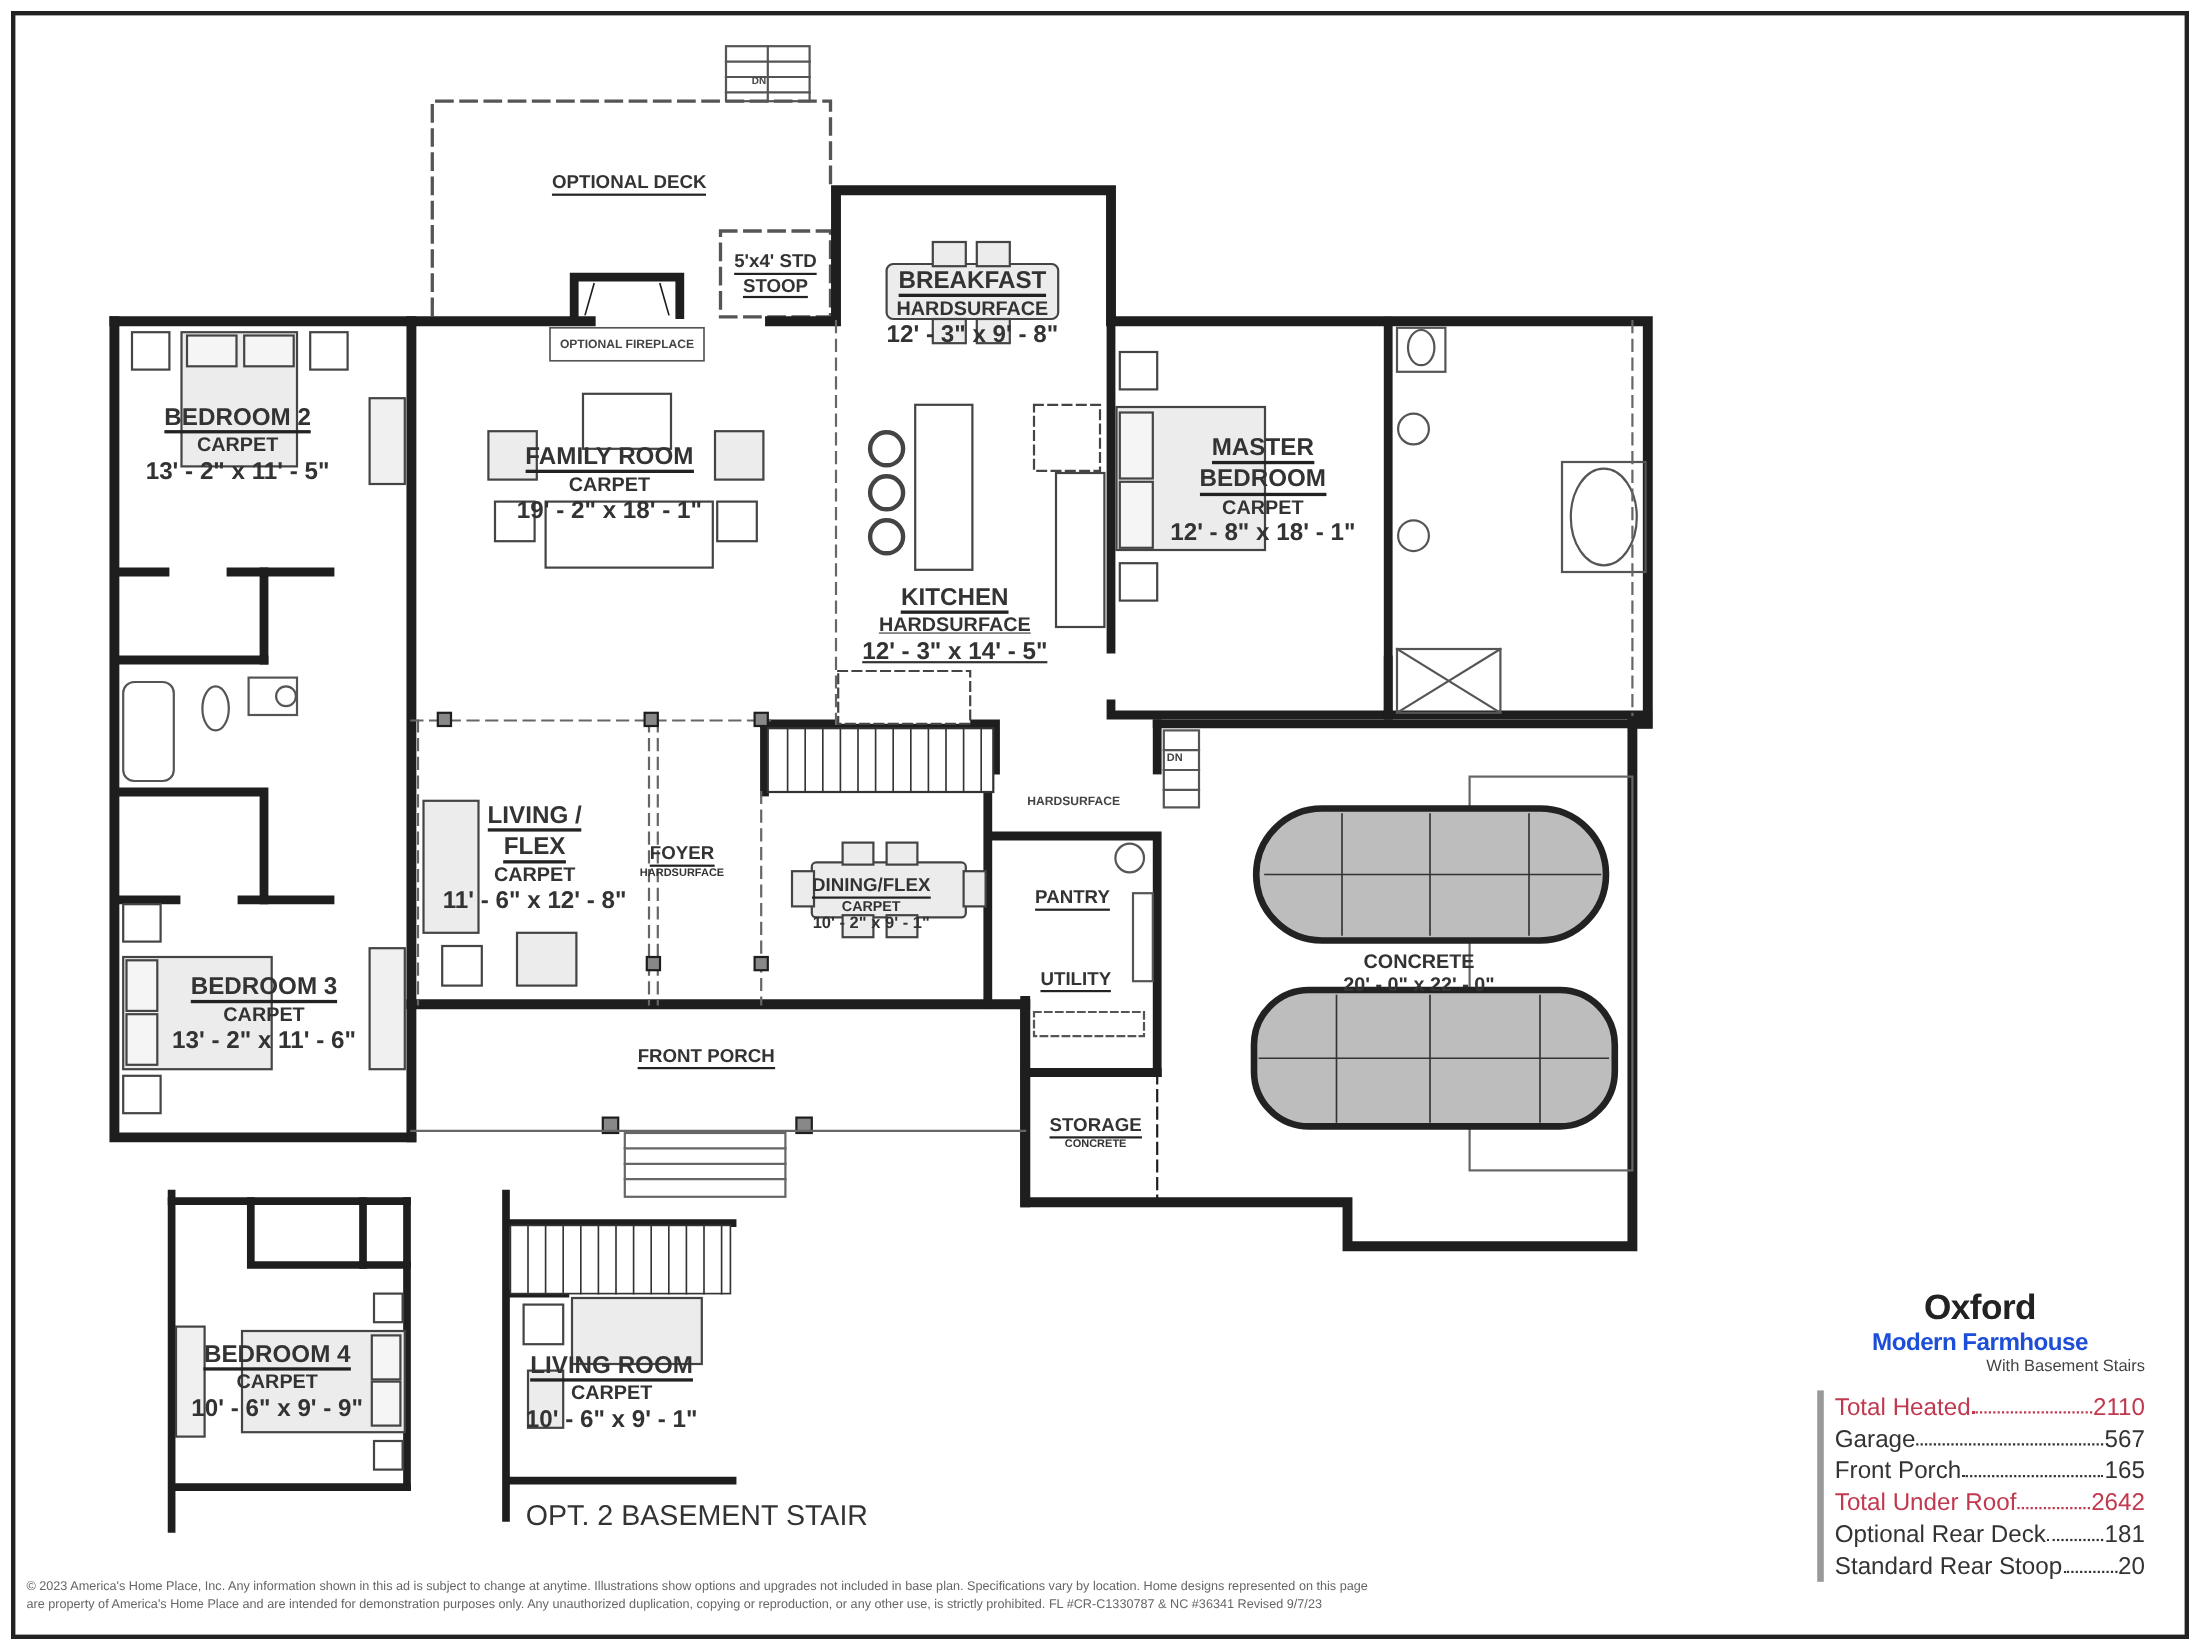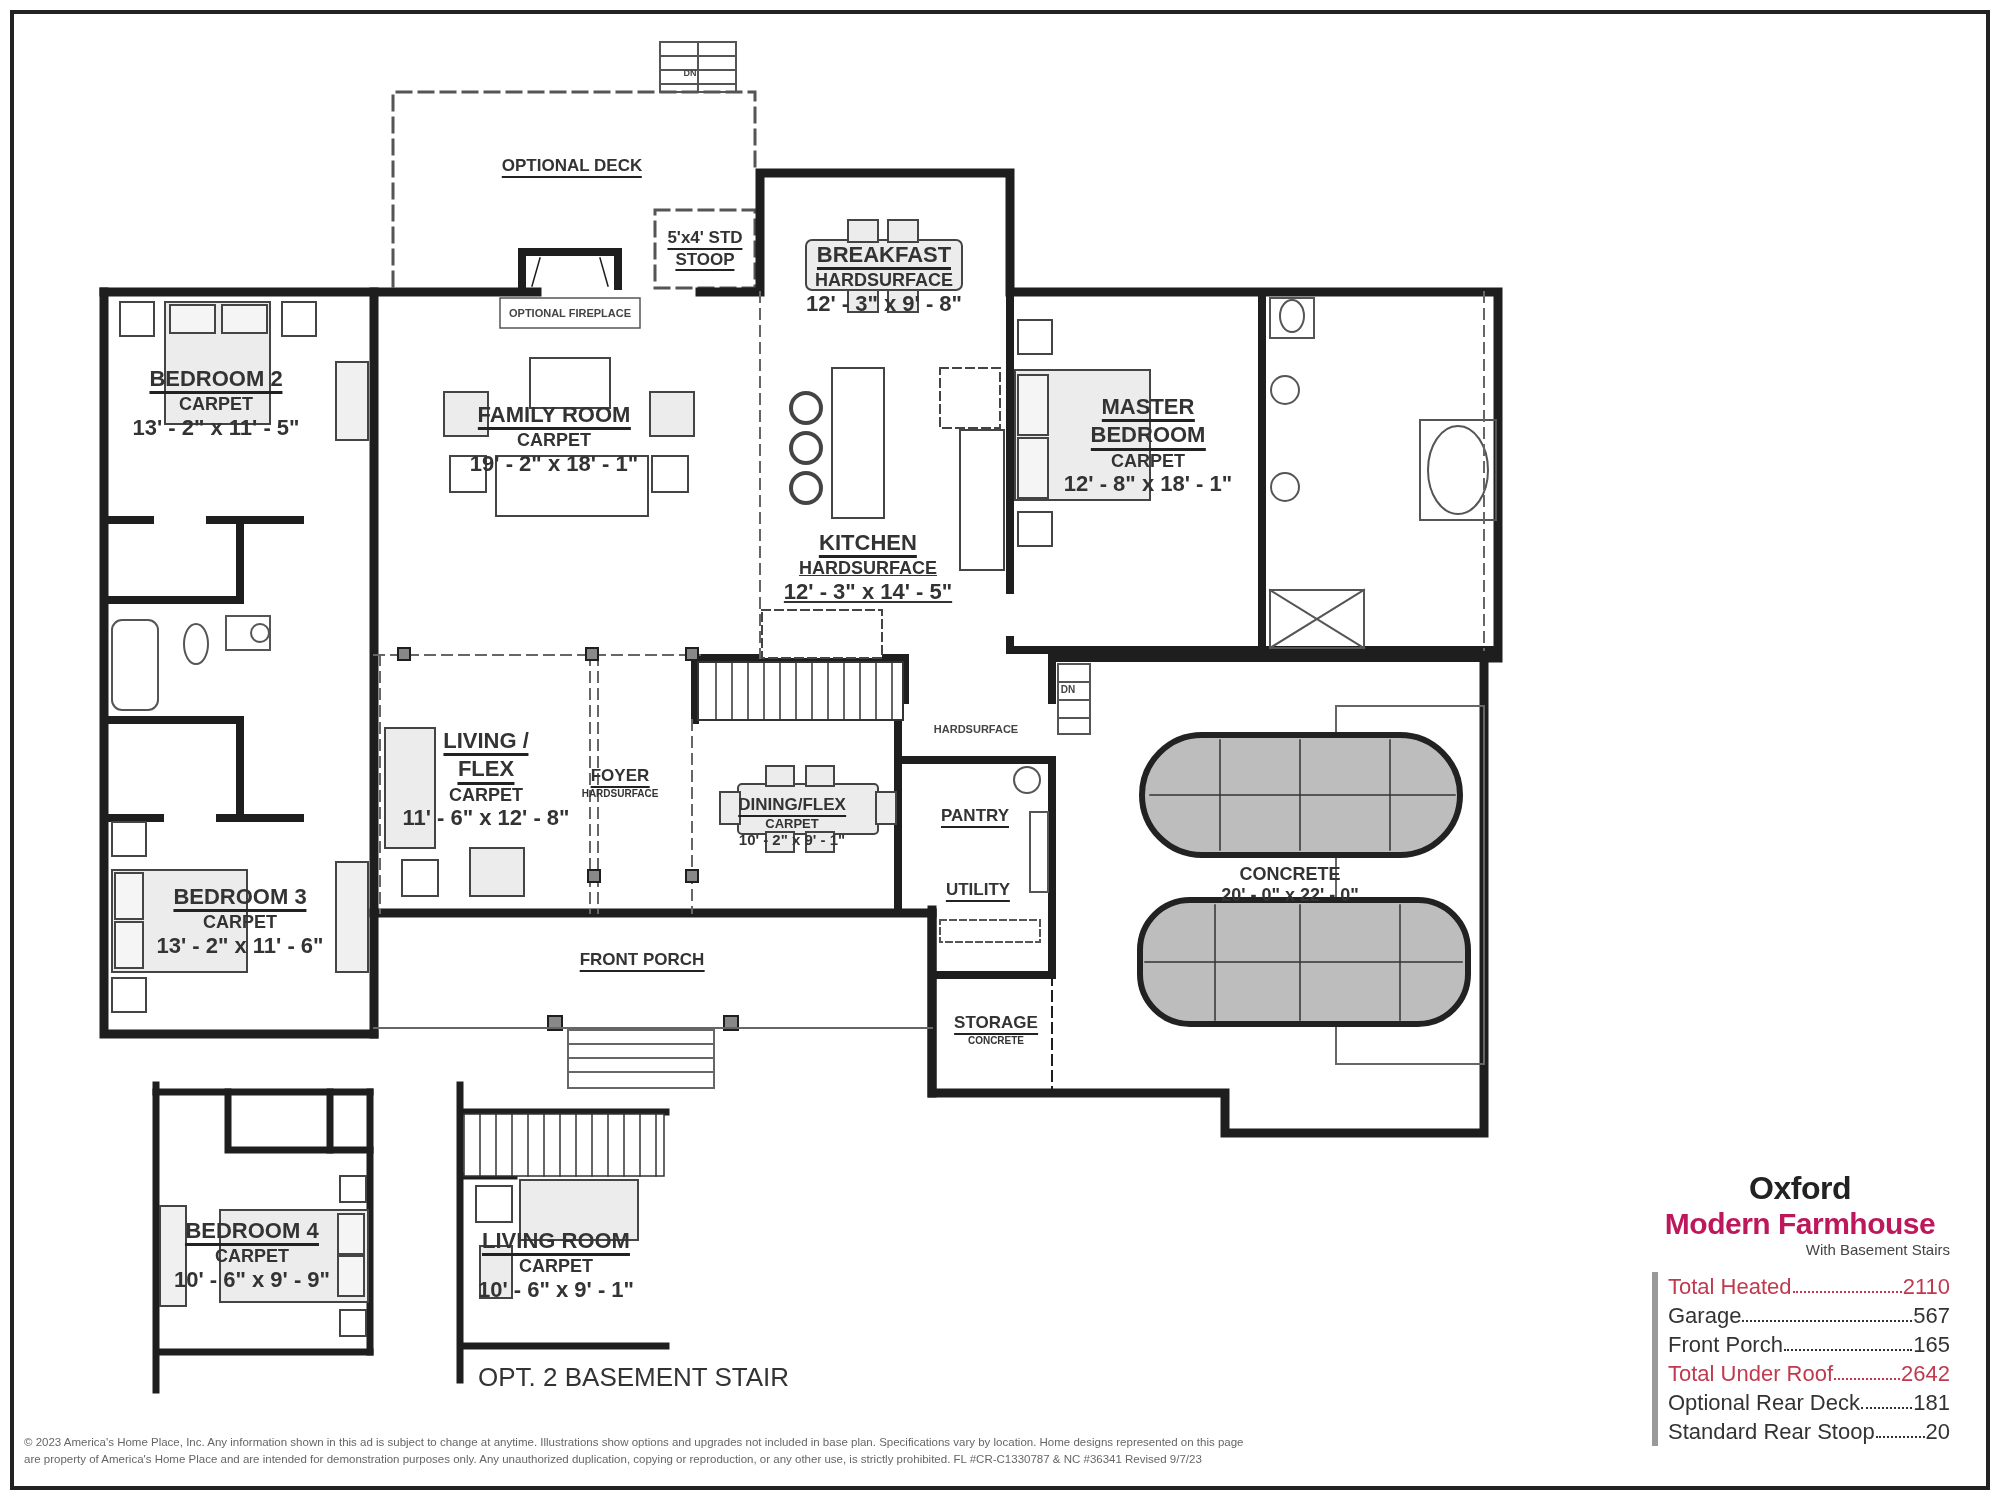--- a/index.html
+++ b/index.html
@@ -11,21 +11,21 @@
   .lbl .name { display: inline-block; border-bottom: 3px solid #222; font-size: 22px; }
   .lbl .name.sm { font-size: 17px; border-bottom-width: 2px; }
   .lbl .surf { display: block; font-size: 18px; }
   .lbl .surf.xs { font-size: 10px; }
   .lbl .dim { display: block; font-size: 22px; }
   .lbl .dim.sm { font-size: 15px; }
   .tiny { position: absolute; font-size: 11px; font-weight: bold; color: #444; transform: translateX(-50%); white-space: nowrap; }
   .basement-title { position: absolute; left: 478px; top: 1362px; font-size: 26px; color: #333; }
   .legend { position: absolute; left: 1650px; top: 1170px; width: 300px; }
   .legend .t1 { font-size: 32px; font-weight: bold; text-align: center; color: #222; letter-spacing: -0.5px; }
-  .legend .t2 { font-size: 30px; font-weight: bold; text-align: center; color: #be185d; letter-spacing: -0.5px; }
+  .legend .t2 { font-size: 22px; font-weight: bold; text-align: center; color: #1d4ed8; letter-spacing: -0.5px; }
   .legend .t3 { font-size: 15px; text-align: right; color: #444; margin-bottom: 14px; }
   .legend .rows { border-left: 6px solid #999; padding-left: 10px; margin-left: 2px; }
   .legend .row { display: flex; font-size: 22px; line-height: 29px; color: #333; }
   .legend .row .k { white-space: nowrap; }
   .legend .row .dots { flex: 1; border-bottom: 2px dotted currentColor; margin: 0 1px 8px; }
   .legend .row.hl { color: #c0394e; }
   .footer { position: absolute; left: 24px; top: 1434px; width: 1560px; font-size: 11.5px; color: #666; line-height: 17px; }
 </style>
 </head>
 <body>

